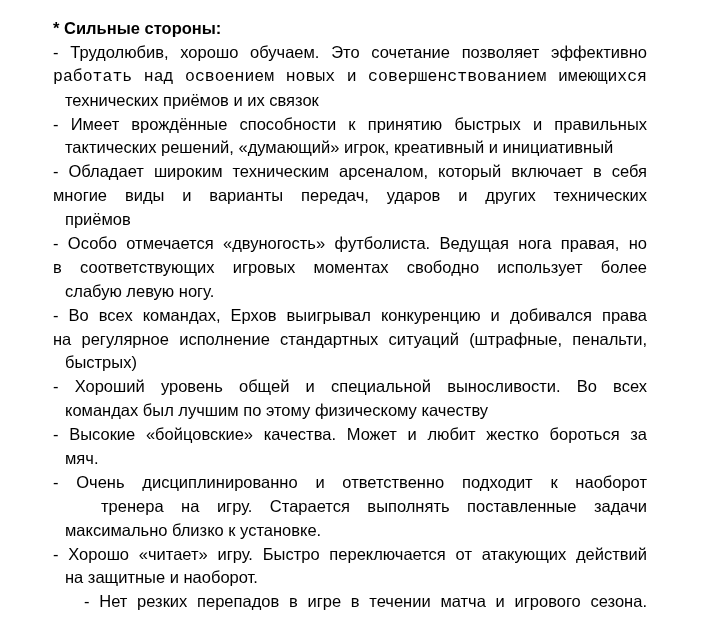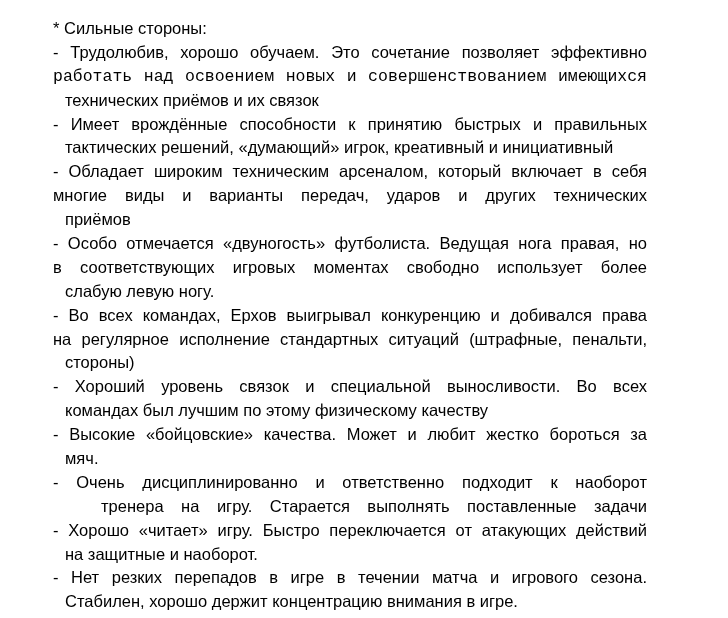--- a/index.html
+++ b/index.html
@@ -7,46 +7,47 @@
   .doc {
     position: absolute; left: 53px; top: 17px; width: 594px;
     font-family: "Liberation Sans", sans-serif; color: #000;
     font-size: 16.5px;
   }
   .line {
     height: 23.9px; line-height: 23.9px; white-space: nowrap;
     text-align: justify; text-align-last: justify;
   }
   .line.last { text-align-last: left; margin-left: 12px; }
-  .title { font-weight: normal; text-align-last: left; }
+  .title { font-weight: bold; text-align-last: left; }
 </style>
 </head>
 <body>
 
 <div class="doc">
   <div class="line title" style="white-space: nowrap;">* Сильные стороны:</div>
   <div id="lines">
       <div class="line" style="white-space: nowrap;">- Трудолюбив, хорошо обучаем. Это сочетание позволяет эффективно</div>
       <div class="line" style="white-space: nowrap; font-family: Liberation Mono, monospace;">работать над освоением новых и совершенствованием имеющихся</div>
       <div class="line last" style="white-space: nowrap;">технических приёмов и их связок</div>
       <div class="line" style="white-space: nowrap;">-    Имеет врождённые способности к принятию быстрых и правильных</div>
       <div class="line last" style="white-space: nowrap;">тактических решений, «думающий» игрок, креативный и инициативный</div>
       <div class="line" style="white-space: nowrap;">- Обладает широким техническим  арсеналом, который включает в себя</div>
       <div class="line" style="white-space: nowrap;">многие виды и варианты передач,  ударов  и других технических</div>
       <div class="line last" style="white-space: nowrap;">приёмов</div>
       <div class="line" style="white-space: nowrap;">- Особо отмечается «двуногость» футболиста. Ведущая нога правая, но</div>
       <div class="line" style="white-space: nowrap;">в соответствующих игровых моментах свободно использует более</div>
       <div class="line last" style="white-space: nowrap;">слабую левую ногу.</div>
       <div class="line" style="white-space: nowrap;">- Во всех командах, Ерхов выигрывал конкуренцию и добивался права</div>
       <div class="line" style="white-space: nowrap;">на регулярное исполнение стандартных ситуаций (штрафные, пенальти,</div>
-      <div class="line last" style="white-space: nowrap;">стороны)</div>
-      <div class="line" style="white-space: nowrap;">- Хороший уровень связок и специальной выносливости.  Во всех</div>
+      <div class="line last" style="white-space: nowrap;">быстрых)</div>
+      <div class="line" style="white-space: nowrap;">- Хороший уровень общей и специальной выносливости.  Во всех</div>
       <div class="line last" style="white-space: nowrap;">командах был лучшим по этому физическому качеству</div>
       <div class="line" style="white-space: nowrap;">- Высокие «бойцовские» качества. Может и любит жестко бороться за</div>
       <div class="line last" style="white-space: nowrap;">мяч.</div>
       <div class="line" style="white-space: nowrap;">- Очень дисциплинированно и ответственно подходит к наоборот</div>
       <div class="line" style="white-space: nowrap; margin-left: 48px;">тренера на игру. Старается выполнять поставленные задачи</div>
+      <div class="line last" style="white-space: nowrap;">максимально близко к установке.</div>
       <div class="line" style="white-space: nowrap;">- Хорошо «читает» игру. Быстро переключается от атакующих действий</div>
       <div class="line last" style="white-space: nowrap;">на защитные и наоборот.</div>
-      <div class="line" style="white-space: nowrap;">- Нет резких перепадов в игре в течении матча и игрового сезона.</div>
+      <div class="line" style="white-space: nowrap; margin-left: 31px;">- Нет резких перепадов в игре в течении матча и игрового сезона.</div>
       <div class="line last" style="white-space: nowrap;">Стабилен, хорошо держит концентрацию внимания в игре.</div>
     </div>
 </div>
 
 </body></html>

